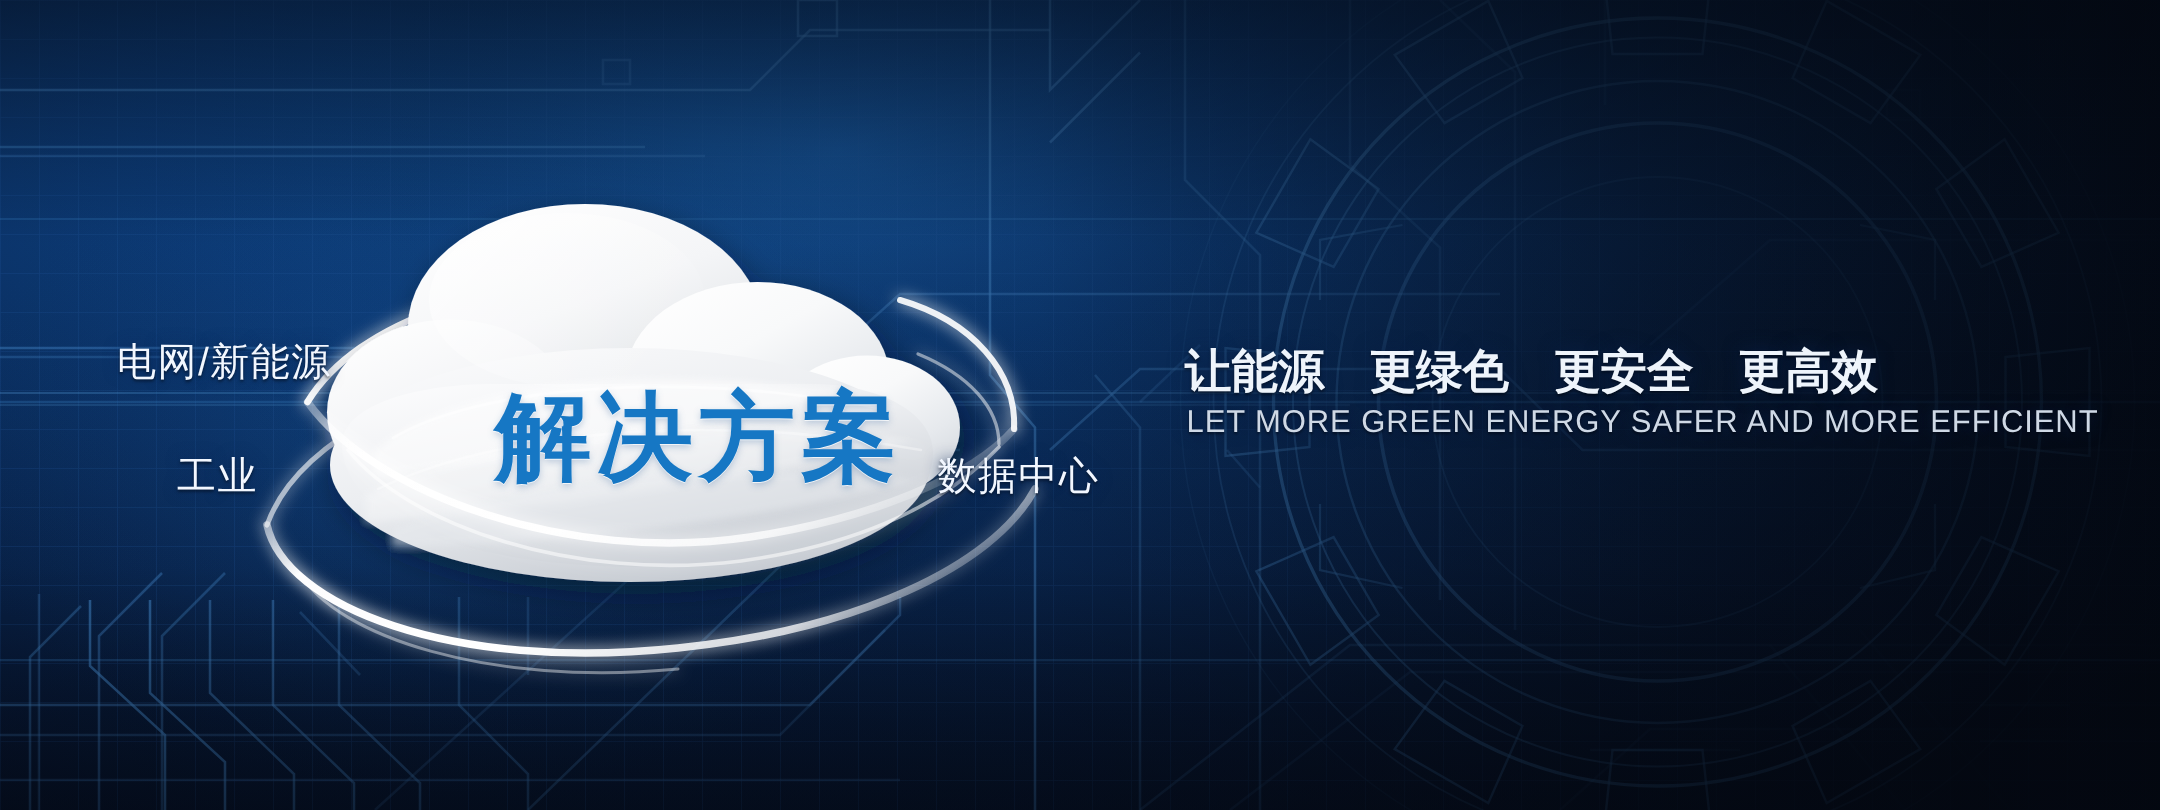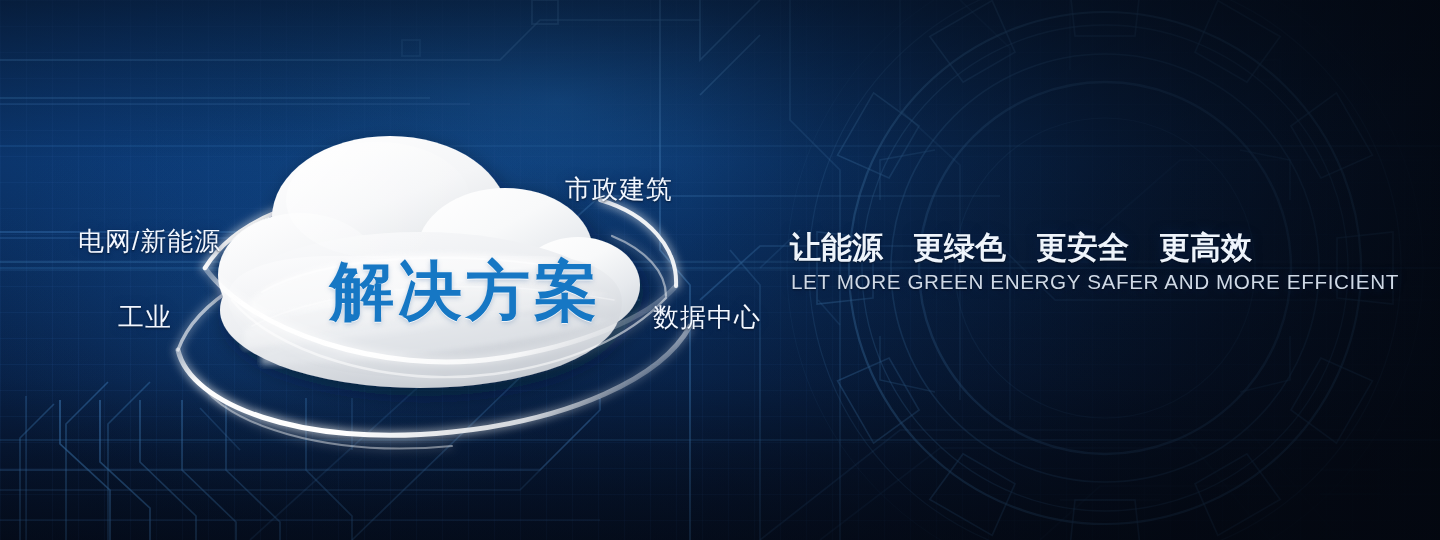--- a/index.html
+++ b/index.html
@@ -35,21 +35,21 @@
     color:#f2f7ff;
     font-size:26px;
     font-weight:400;
     letter-spacing:1px;
     white-space:nowrap;
     text-shadow:0 0 10px rgba(10,40,90,.85), 0 1px 2px rgba(0,0,0,.55);
   }
   #lbl-grid   { left:78px;  top:224px;text-align:right; }
   #lbl-muni   { left:565px; top:172px; }
   #lbl-ind    { left:118px; top:300px; }
-  #lbl-dc     { left:653px; top:300px; }
+  #lbl-dc     { left:625px; top:300px; }
 
   #cloud-title{
     position:absolute;
     left:330px; top:248px;
     font-size:64px;
     font-weight:bold;
     letter-spacing:4px;
     color:#1677c4;
     white-space:nowrap;
     text-shadow:0 1px 0 rgba(255,255,255,.75), 0 2px 5px rgba(80,120,170,.35);
@@ -363,21 +363,20 @@
 
       <path d="M262 292 C320 258 450 246 586 272" stroke="#ffffff" stroke-width="1.8" stroke-opacity="0.5"></path>
       <path d="M252 326 C330 288 470 274 614 300" stroke="#ffffff" stroke-width="1.6" stroke-opacity="0.35"></path>
     </g>
   </svg>
 
   <div class="layer">
 
     <span class="cat-label" id="lbl-grid">电网/新能源</span>
 
-    <span class="cat-label" id="lbl-muni">市政建筑</span>
 
     <span class="cat-label" id="lbl-ind">工业</span>
 
     <span class="cat-label" id="lbl-dc">数据中心</span>
 
     <span id="cloud-title">解决方案</span>
 
     <div id="slogan-cn">
       <span class="seg">让能源</span><span class="seg">更绿色</span><span class="seg">更安全</span><span class="seg">更高效</span>
     </div>

